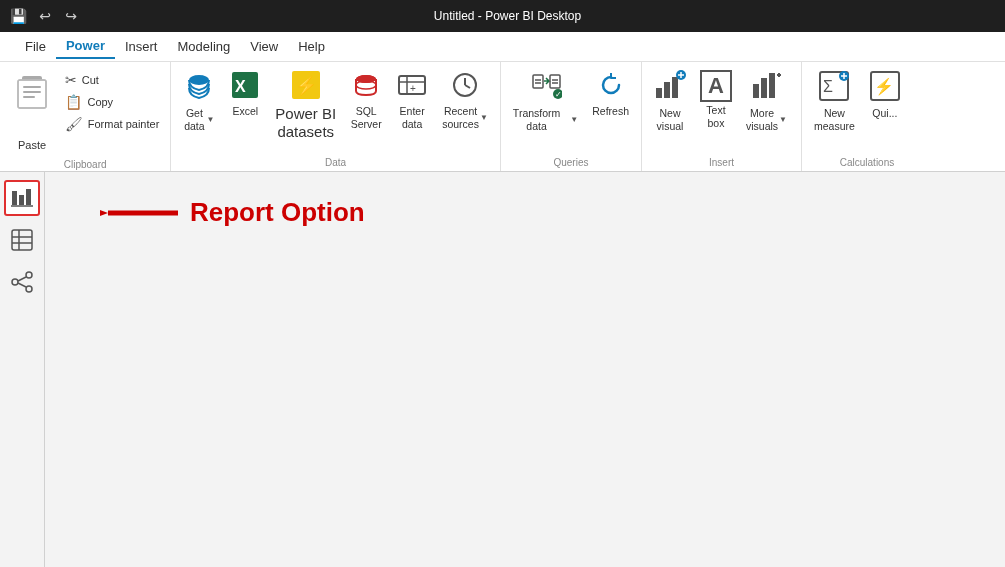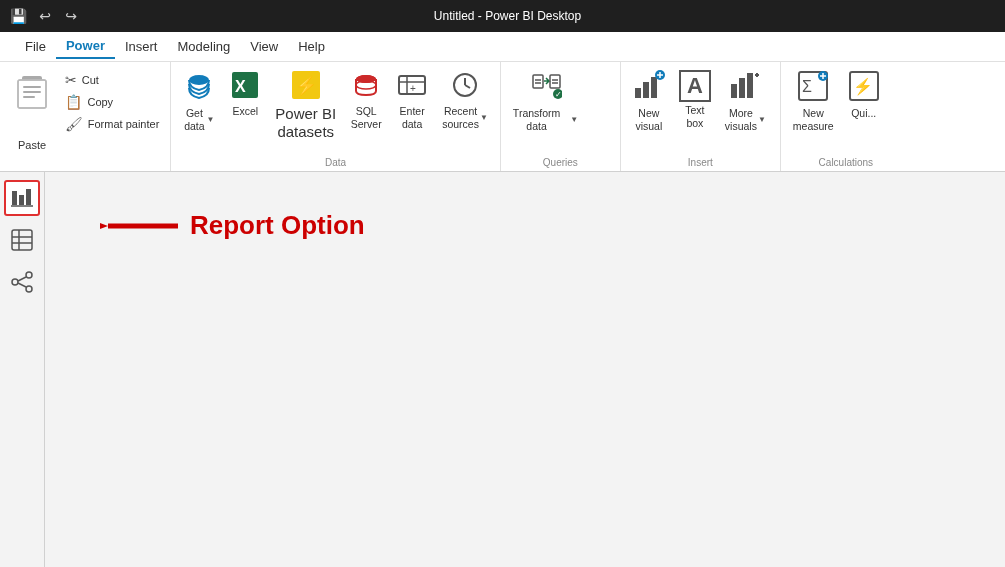--- a/index.html
+++ b/index.html
@@ -236,20 +236,21 @@
         <div class="ribbon-small-btn">
           <span class="icon">📋</span>
           <span>Copy</span>
         </div>
         <div class="ribbon-small-btn">
           <span class="icon">🖌</span>
           <span>Format painter</span>
         </div>
       </div>
     </div>
+    <div class="ribbon-group-label">Clipboard</div>
   </div>
 
   <div class="ribbon-group" style="min-width:240px;">
     <div class="ribbon-group-items">
 
       <div class="ribbon-btn">
         <div class="icon-sm">
           <svg width="32" height="32" viewBox="0 0 32 32">
             <ellipse cx="16" cy="10" rx="10" ry="5" fill="#117cba"></ellipse>
             <path d="M6 10 Q6 18 16 20 Q26 18 26 10" fill="none" stroke="#117cba" stroke-width="2"></path>
@@ -340,20 +341,29 @@
             <circle cx="28" cy="24" r="5" fill="#1e7145"></circle>
             <text x="25" y="27" font-size="8" fill="white">✓</text>
           </svg>
         </div>
         <div style="display:flex;align-items:center;gap:10px;">
           <span class="label">Transform<br>data</span>
           <span class="dropdown-arrow">▼</span>
         </div>
       </div>
 
+      <div class="ribbon-btn">
+        <div class="icon-sm">
+          <svg width="30" height="30" viewBox="0 0 30 30">
+            <path d="M23 15 A8 8 0 1 1 15 7" fill="none" stroke="#117cba" stroke-width="2.5" stroke-linecap="round"></path>
+            <polyline points="15,3 15,8 20,8" fill="none" stroke="#117cba" stroke-width="2" stroke-linejoin="round"></polyline>
+          </svg>
+        </div>
+        <div class="label">Refresh</div>
+      </div>
     </div>
     <div class="ribbon-group-label">Queries</div>
   </div>
 
   <div class="ribbon-group" style="min-width:160px;">
     <div class="ribbon-group-items">
 
       <div class="ribbon-btn">
         <div class="icon-sm">
           <svg width="32" height="32" viewBox="0 0 32 32">
@@ -447,21 +457,21 @@
         <circle cx="4" cy="11" r="3" fill="none" stroke="#555" stroke-width="1.5"></circle>
         <circle cx="18" cy="4" r="3" fill="none" stroke="#555" stroke-width="1.5"></circle>
         <circle cx="18" cy="18" r="3" fill="none" stroke="#555" stroke-width="1.5"></circle>
         <line x1="7" y1="10" x2="15" y2="6" stroke="#555" stroke-width="1.5"></line>
         <line x1="7" y1="12" x2="15" y2="16" stroke="#555" stroke-width="1.5"></line>
       </svg>
     </div>
   </div>
 
   <div class="canvas-area">
-    <div class="annotation" style="top:38px; left:55px;">
+    <div class="annotation" style="top:25px; left:55px;">
 
       <svg width="80" height="30" viewBox="0 0 80 30">
         <defs>
           <marker id="arrowhead" markerWidth="8" markerHeight="6" refX="0" refY="3" orient="auto">
             <polygon points="8 0, 0 3, 8 6" fill="#cc0000"></polygon>
           </marker>
         </defs>
         <line x1="78" y1="15" x2="8" y2="15" stroke="#cc0000" stroke-width="5" marker-end="url(#arrowhead)"></line>
       </svg>
       <span class="annotation-text">Report Option</span>

